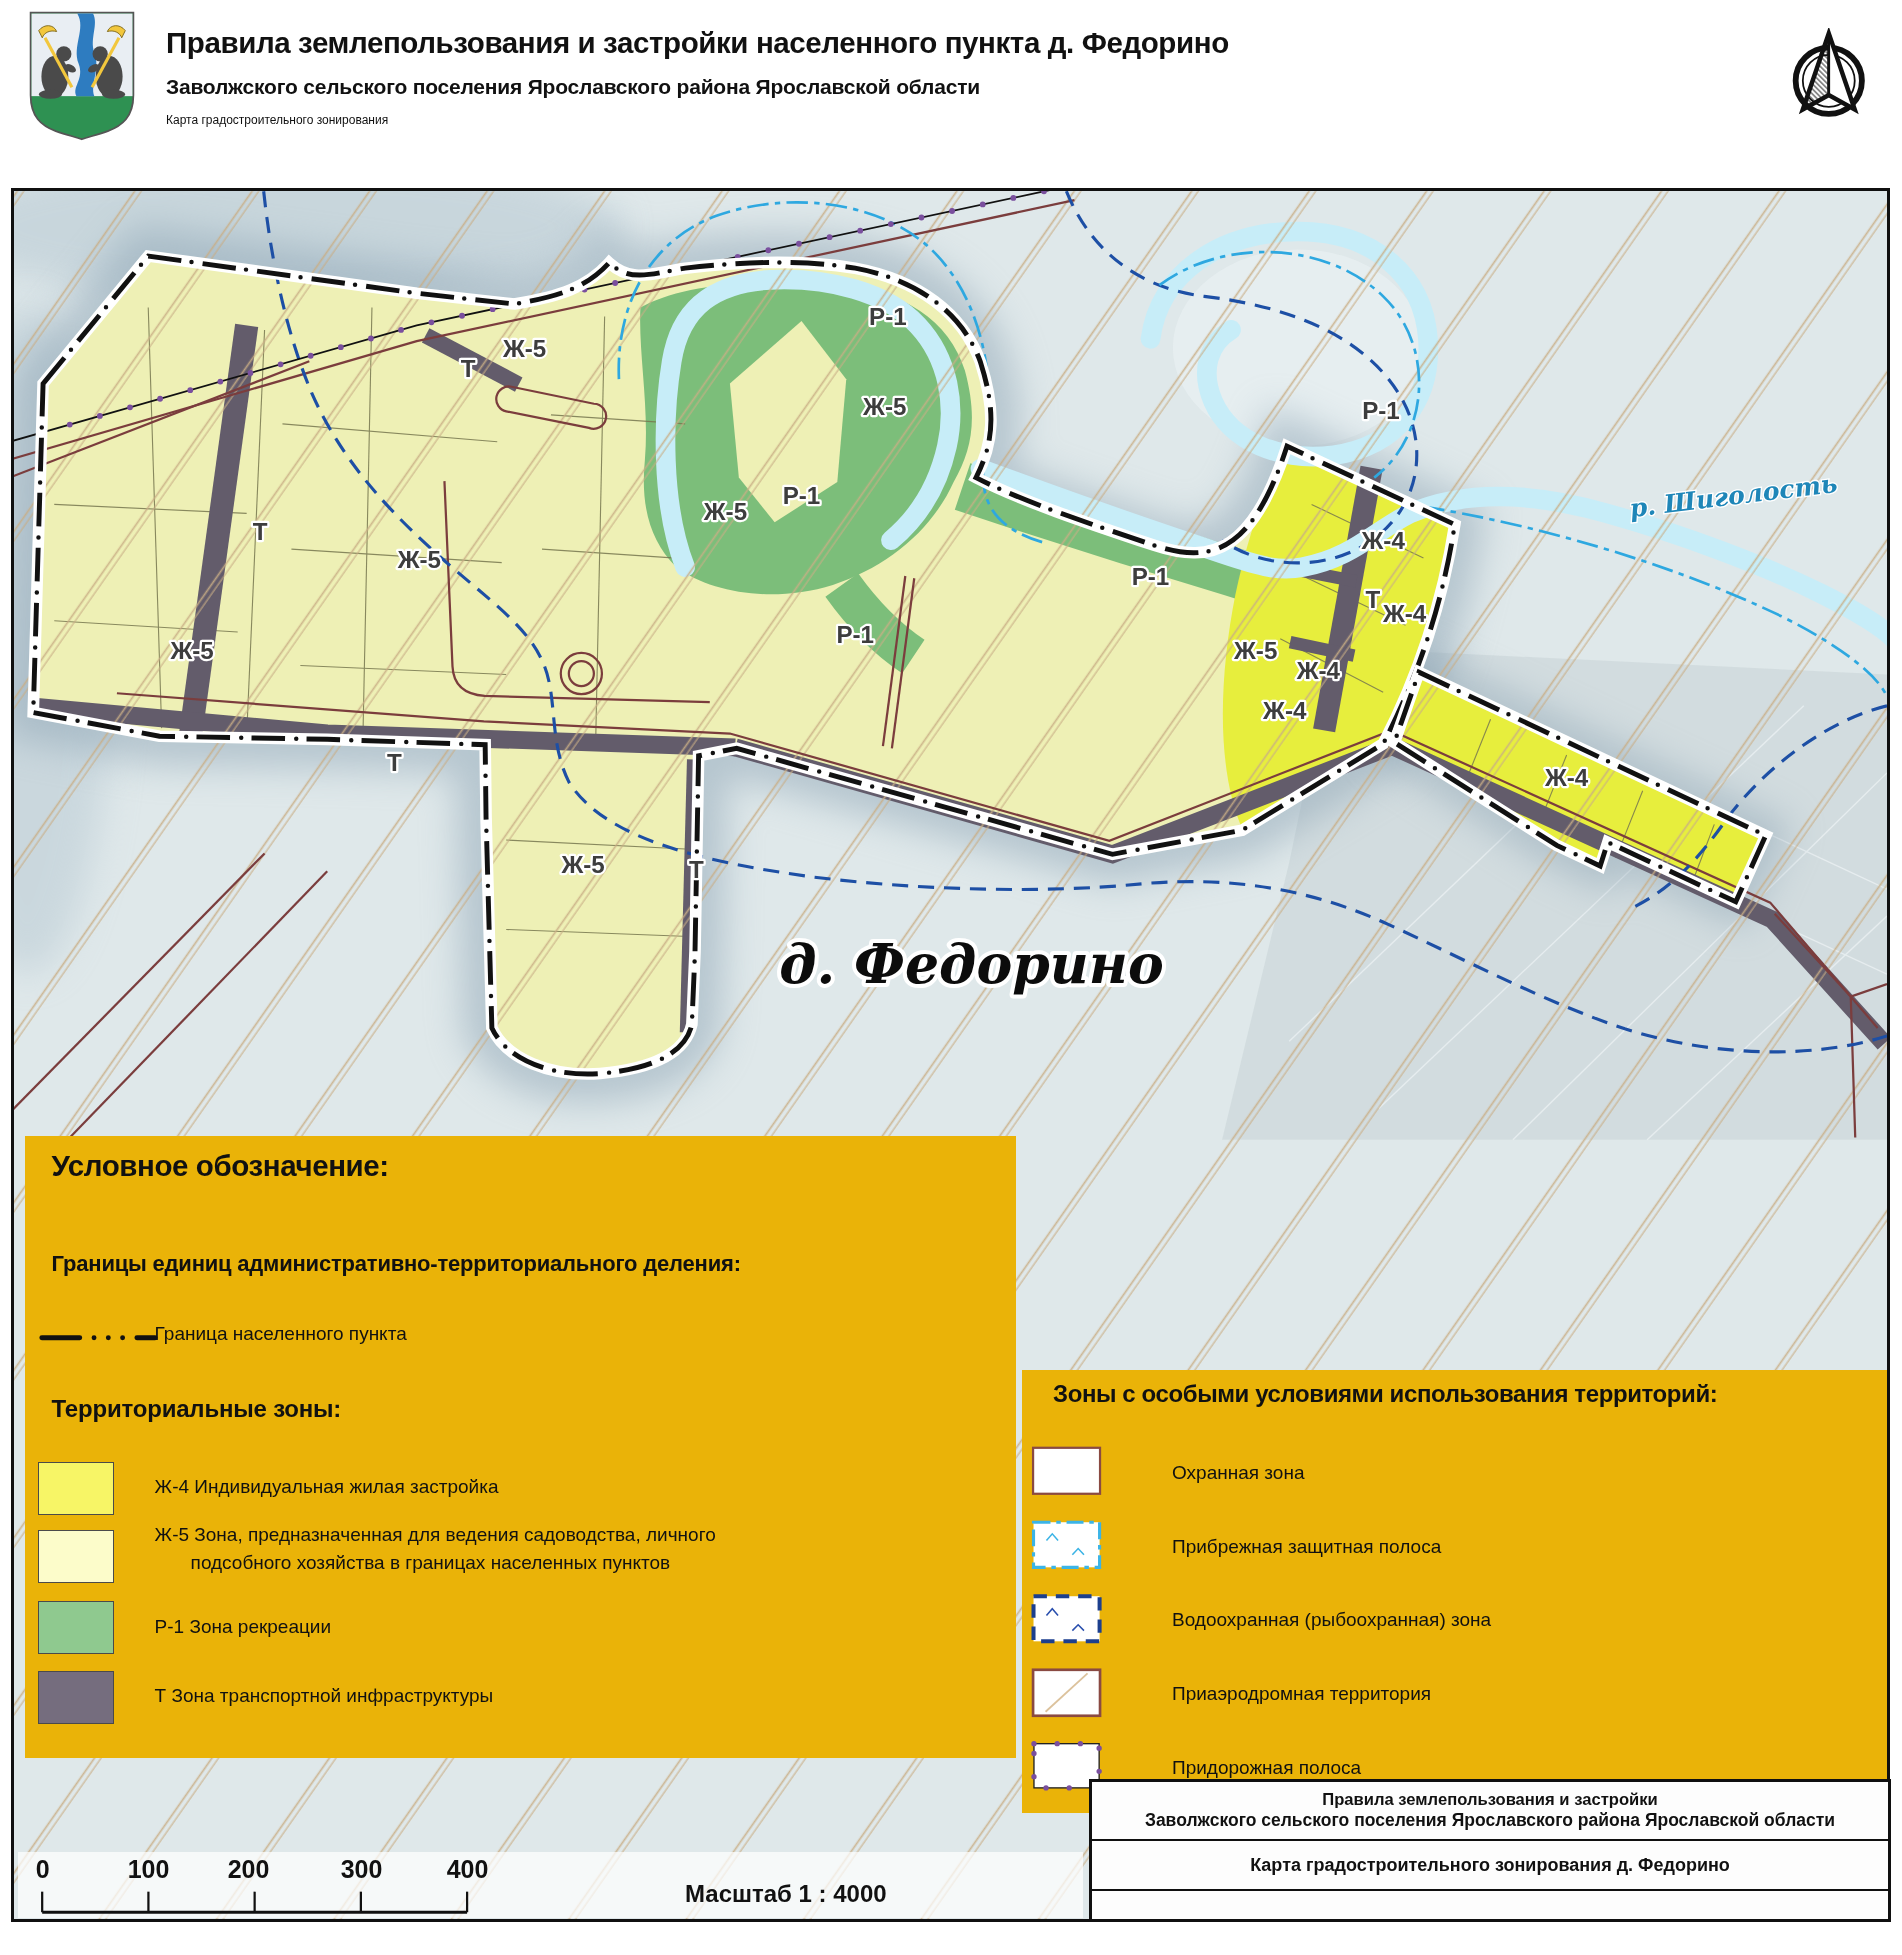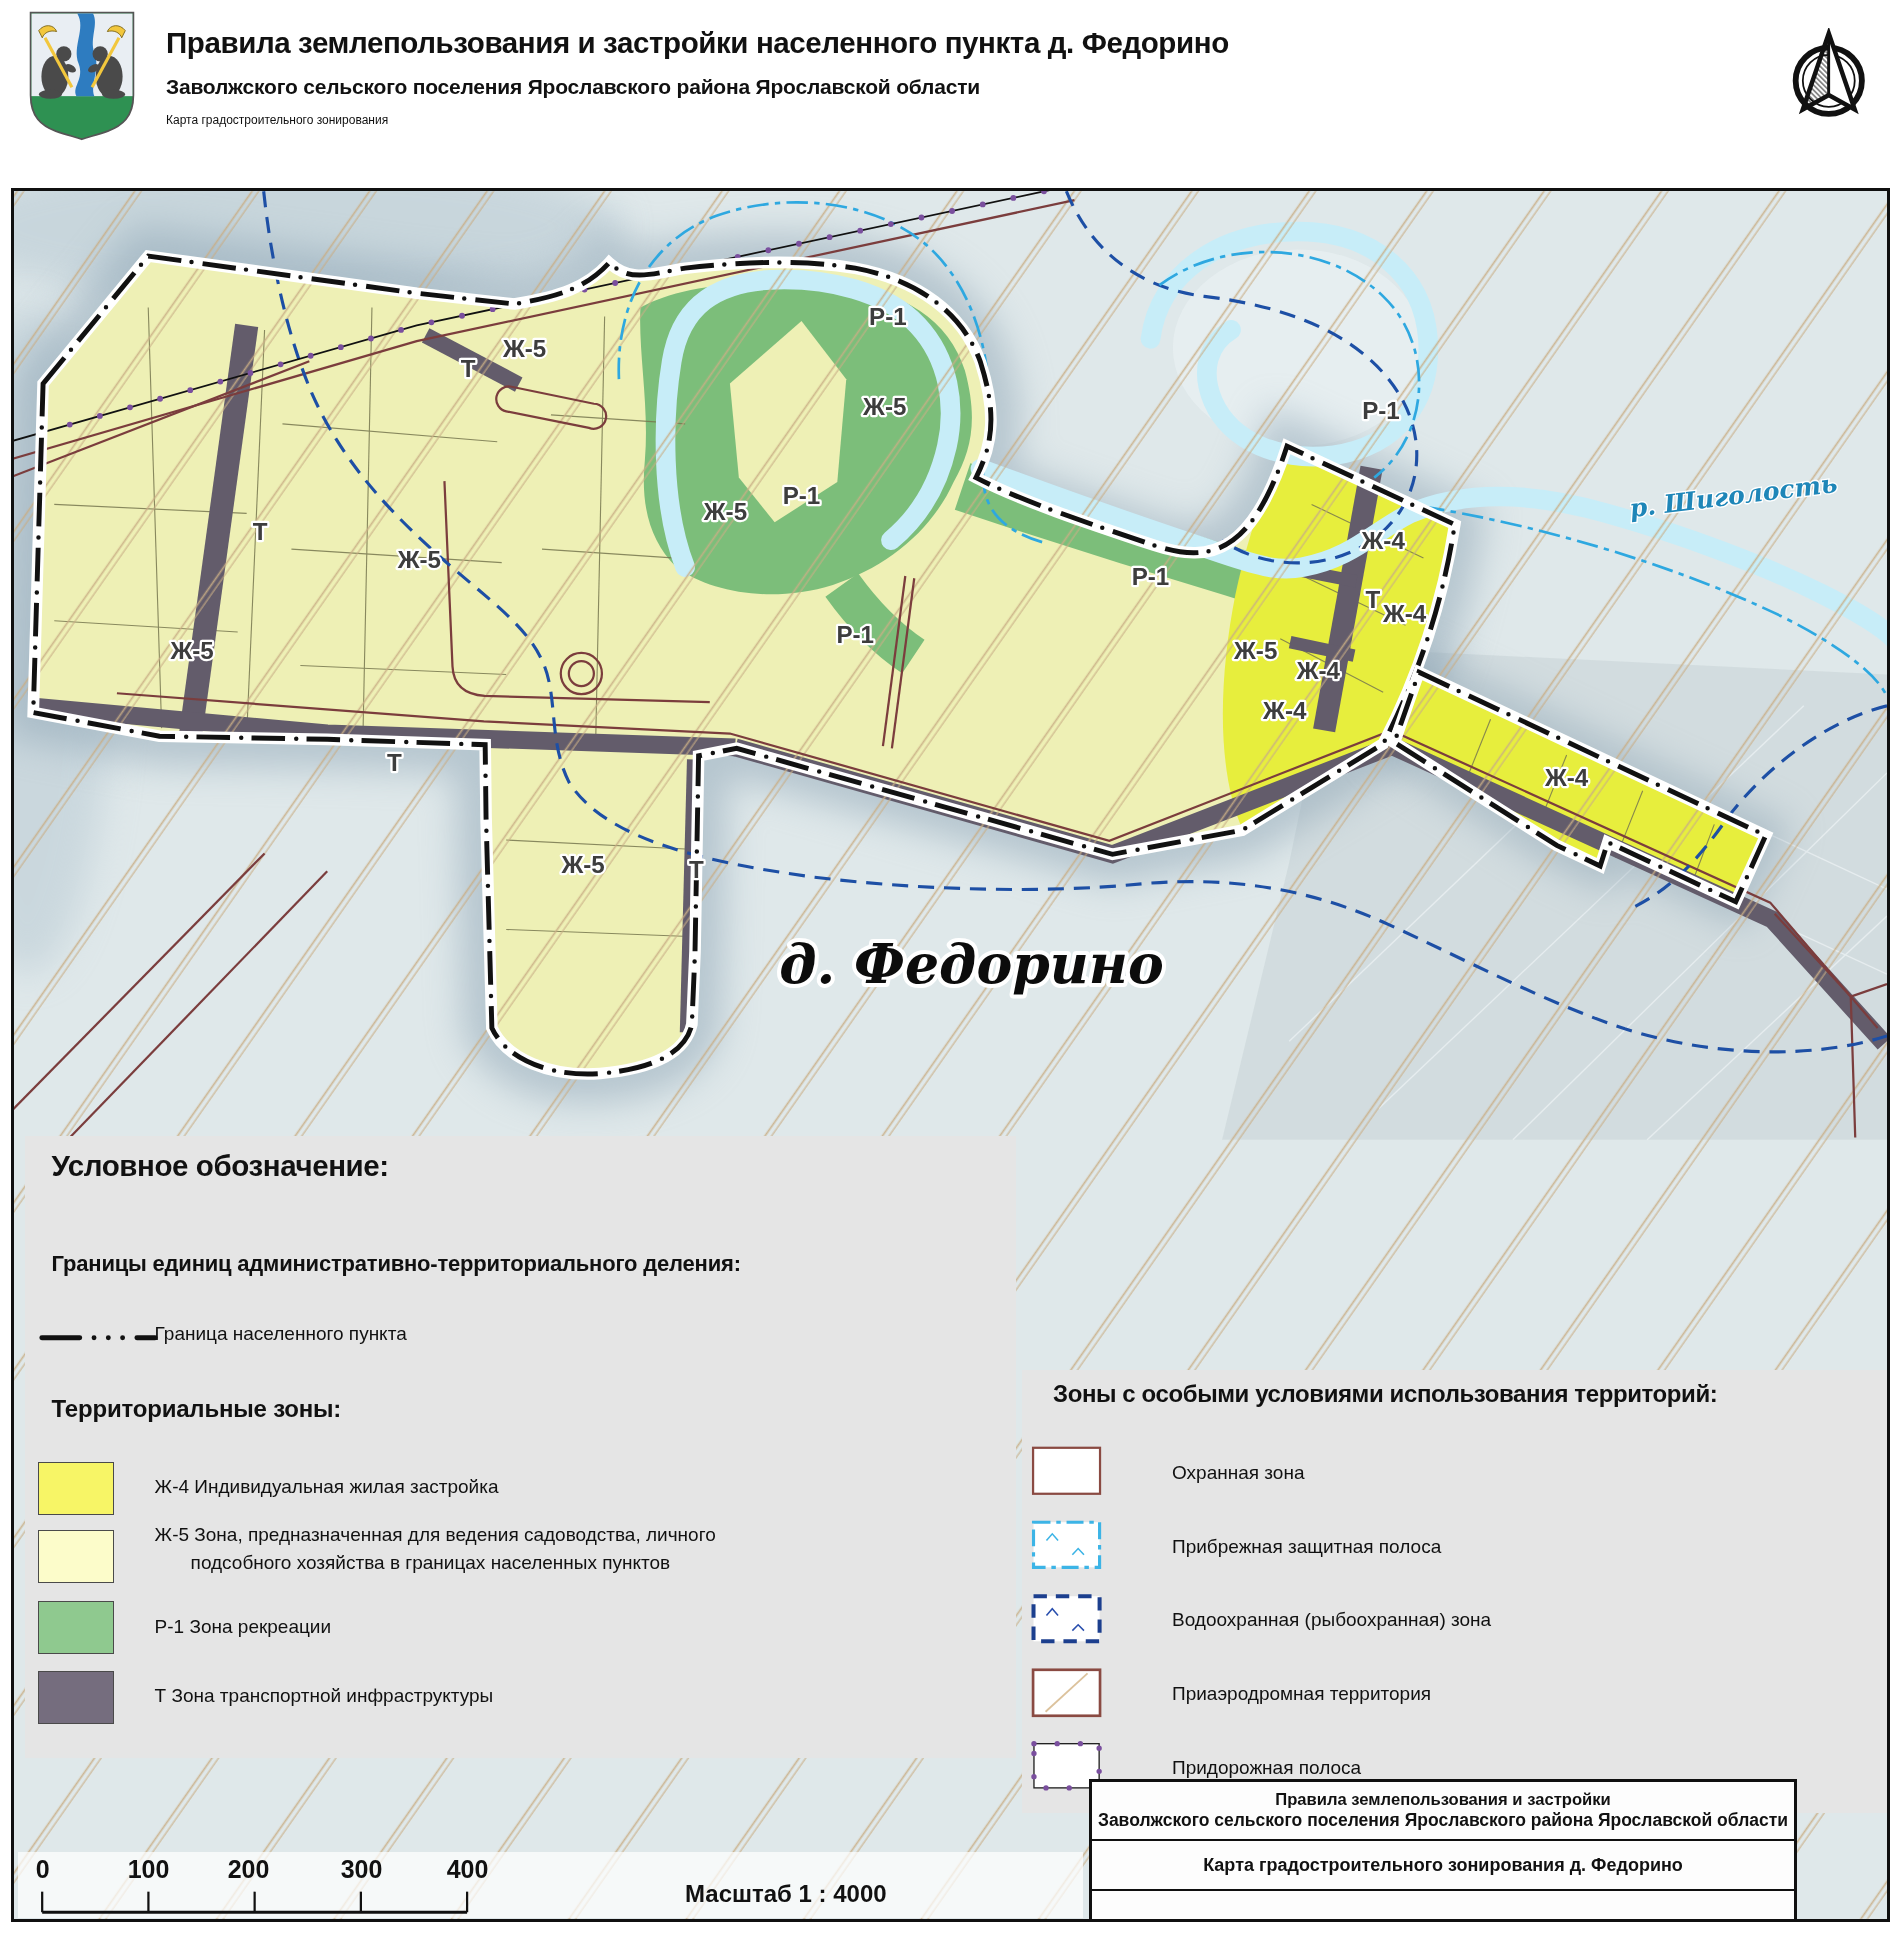--- a/index.html
+++ b/index.html
@@ -13,38 +13,38 @@
   .hdr-title3{position:absolute;left:166px;top:113px;font-size:12px;font-weight:normal;white-space:nowrap;}
   #emblem{position:absolute;left:27px;top:9.8px;}
   #north-arrow{position:absolute;left:1783px;top:28px;}
 
   
   #map-frame{position:absolute;left:11.2px;top:188px;width:1879px;height:1734px;
              border:3.1px solid #101010;box-sizing:border-box;background:#dfe8ea;}
   #map-svg{position:absolute;left:0;top:0;}
 
   
-  .legend-box{position:absolute;background:#e5e5e5;}
+  .legend-box{position:absolute;background:#eab308;}
   #legend-left{left:24.6px;top:1136px;width:991px;height:622px;}
   #legend-right{left:1022px;top:1370px;width:865px;height:443px;}
   .lg-title{position:absolute;left:27px;font-size:29.5px;font-weight:bold;letter-spacing:-0.4px;white-space:nowrap;}
   .lg-head{position:absolute;left:27px;font-size:22px;font-weight:bold;letter-spacing:-0.2px;white-space:nowrap;}
   .lg-item-label{position:absolute;font-size:19px;white-space:nowrap;}
   .swatch{position:absolute;width:76px;height:53px;border:0.9px solid #4a4a4a;box-sizing:border-box;}
   .rswatch{position:absolute;left:9px;}
   .r-item-label{position:absolute;left:150px;font-size:19px;white-space:nowrap;}
 
   
   #scale-strip{position:absolute;left:18px;top:1852px;width:1065px;height:66px;
                background:rgba(255,255,255,0.72);}
   .tick-num{position:absolute;top:2.7px;width:63px;text-align:center;font-size:25px;font-weight:bold;}
   #scale-caption{position:absolute;left:667px;top:28px;font-size:24px;font-weight:600;text-align:center;}
 
   
-  #title-block{position:absolute;left:1089px;top:1779px;width:708px;height:143px;
+  #title-block{position:absolute;left:1089px;top:1779px;width:802px;height:143px;
                background:#fdfdfd;border:3.1px solid #101010;box-sizing:border-box;}
   .tb-row1{height:57px;border-bottom:2.2px solid #101010;display:flex;flex-direction:column;
            justify-content:center;align-items:center;text-align:center;}
   .tb-row2{height:48px;border-bottom:2.2px solid #101010;display:flex;justify-content:center;align-items:center;}
   .tb-row3{height:29.5px;display:flex;justify-content:space-between;align-items:center;
            padding:0 27px 0 49px;}
   .tb-l1{font-size:16.6px;font-weight:bold;}
   .tb-l2{font-size:17.5px;font-weight:bold;}
   .tb-l3{font-size:18px;font-weight:bold;}
   .tb-l4{font-size:16px;font-weight:600;}

